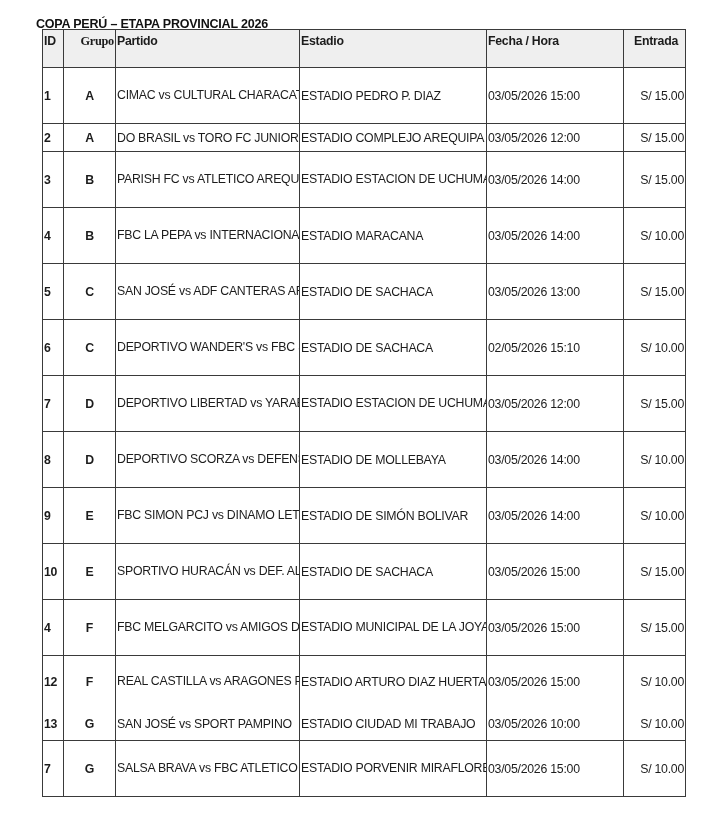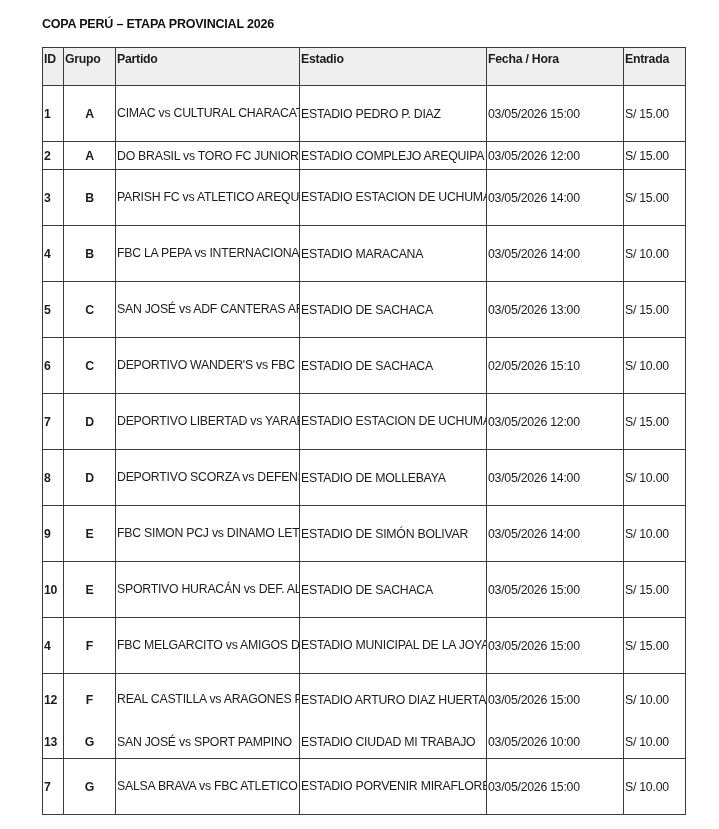--- a/index.html
+++ b/index.html
@@ -10,31 +10,31 @@
     body {
       width: 719px;
       height: 829px;
       position: relative;
       overflow: hidden;
       font-family: "Liberation Sans", sans-serif;
       color: #1c1c1c;
     }
     .doc-title {
       position: absolute;
-      left: 42px;
+      left: 36px;
       top: 17px;
       font-size: 12.5px;
       font-weight: bold;
       letter-spacing: -0.2px;
       color: #111;
     }
     table.schedule {
       position: absolute;
       left: 42px;
-      top: 47px;
+      top: 29px;
       border-collapse: collapse;
       table-layout: fixed;
       width: 643px;
       font-size: 12.3px;
       letter-spacing: -0.25px;
     }
     table.schedule col.c-id { width: 21px; }
     table.schedule col.c-grupo { width: 52px; }
     table.schedule col.c-partido { width: 184px; }
     table.schedule col.c-estadio { width: 187px; }
@@ -50,25 +50,25 @@
     }
     table.schedule thead th {
       background: #efefef;
       font-weight: bold;
       text-align: left;
       height: 33px;
       vertical-align: top;
       padding-top: 4px;
       font-size: 12.3px;
     }
-    table.schedule thead th.h-grupo { text-align: left; }
-    table.schedule thead th.h-entrada { text-align: left; padding-right: 0; }
+    table.schedule thead th.h-grupo { text-align: right; font-family: Liberation Serif, serif; }
+    table.schedule thead th.h-entrada { text-align: right; padding-right: 7px; }
     td.c-id { font-weight: bold; }
     td.c-grupo { font-weight: bold; text-align: center; }
-    td.c-entrada { padding-right: 0; }
+    td.c-entrada { text-align: right; padding-right: 0; }
     td.wrap { white-space: normal; line-height: 25px; }
     tr.r2 td { height: 27px; }
     tr.r2l td { height: 55px; }
     tr.nobottom td { border-bottom: none; }
     tr.notop td { border-top: none; }
     tr.r12 td { height: 51px; }
     tr.r13 td { height: 33px; }
   </style>
 </head>
 <body>

